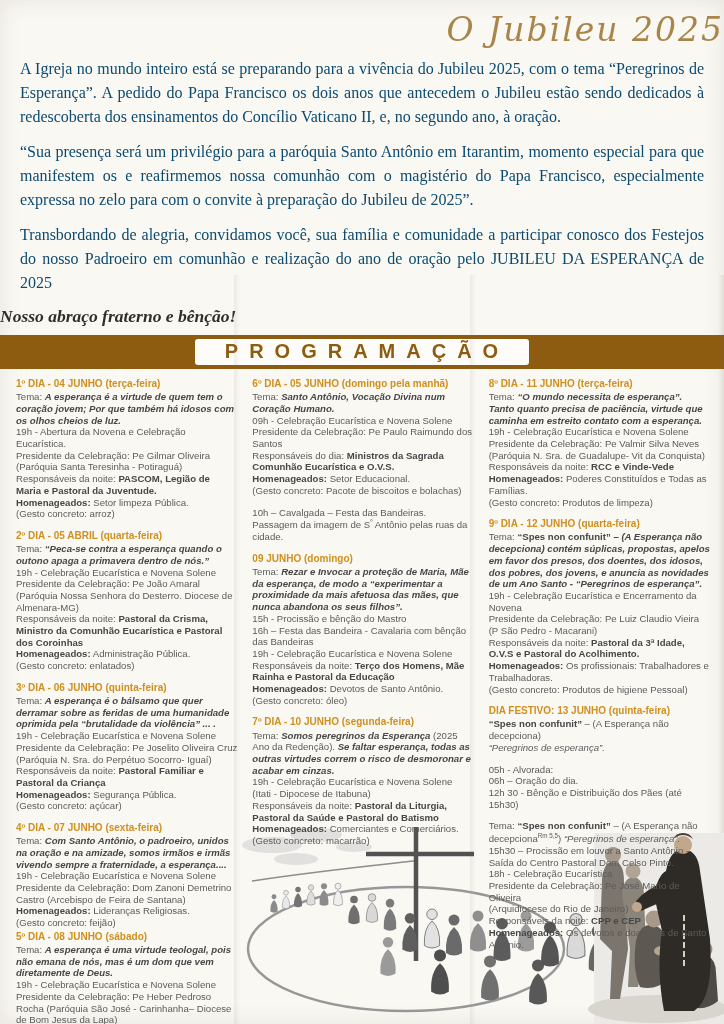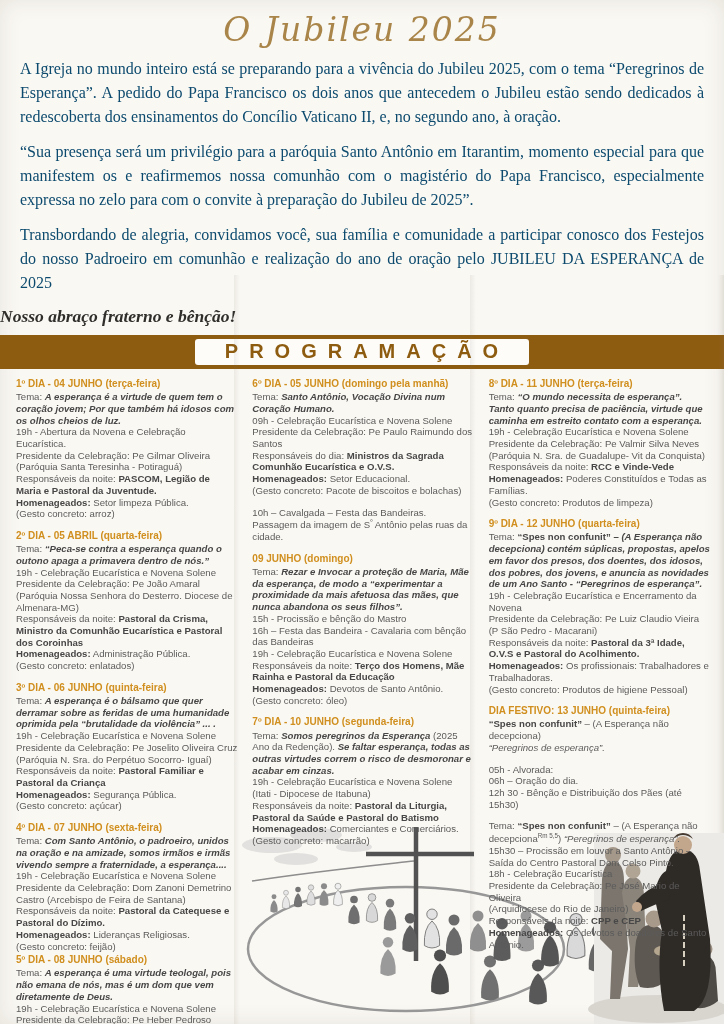--- a/index.html
+++ b/index.html
@@ -10,21 +10,21 @@
     position:relative;
   }
   .page{
     position:absolute;inset:0;
     background:#faf8f3;
     overflow:hidden;
     box-shadow: inset 0 0 22px rgba(60,50,30,.10);
   }
   
   .title{
-    text-align:center;
+    text-align:right;
     font-family:"DejaVu Serif", serif;
     font-style:italic;
     font-size:33px;
     letter-spacing:2px;
     color:#a9854a;
     margin:10px 0 8px 0;
   }
   .intro p{
     font-family:"Liberation Serif", serif;
     font-size:16px;
@@ -144,21 +144,20 @@
           <div class="line"><span class="r-p">(Paróquia N. Sra. do Perpétuo Socorro- Iguaí)</span></div>
           <div class="line"><span class="r-p">Responsáveis da noite: </span><span class="r-b">Pastoral Familiar e Pastoral da Criança</span></div>
           <div class="line"><span class="r-b">Homenageados:</span><span class="r-p"> Segurança Pública.</span></div>
           <div class="line"><span class="r-p">(Gesto concreto: açúcar)</span></div>
         </div>
         <div class="entry">
           <div class="heading">4º DIA - 07 JUNHO (sexta-feira)</div>
           <div class="line"><span class="r-p">Tema: </span><span class="r-bi">Com Santo Antônio, o padroeiro, unidos na oração e na amizade, somos irmãos e irmãs vivendo sempre a fraternidade, a esperança....</span></div>
           <div class="line"><span class="r-p">19h - Celebração Eucarística e Novena Solene</span></div>
           <div class="line"><span class="r-p">Presidente da Celebração: Dom Zanoni Demetrino Castro (Arcebispo de Feira de Santana)</span></div>
-          <div class="line"><span class="r-p">Responsáveis da noite: </span><span class="r-b">Pastoral da Catequese e Pastoral do Dízimo.</span></div>
           <div class="line"><span class="r-b">Homenageados:</span><span class="r-p"> Lideranças Religiosas.</span></div>
           <div class="line"><span class="r-p">(Gesto concreto: feijão)</span></div>
         </div>
         <div class="entry tight">
           <div class="heading">5º DIA - 08 JUNHO (sábado)</div>
           <div class="line"><span class="r-p">Tema: </span><span class="r-bi">A esperança é uma virtude teologal, pois não emana de nós, mas é um dom que vem diretamente de Deus.</span></div>
           <div class="line"><span class="r-p">19h - Celebração Eucarística e Novena Solene</span></div>
           <div class="line"><span class="r-p">Presidente da Celebração: Pe Heber Pedroso Rocha (Paróquia São José - Carinhanha– Diocese de Bom Jesus da Lapa)</span></div>
         </div>
       </div>

